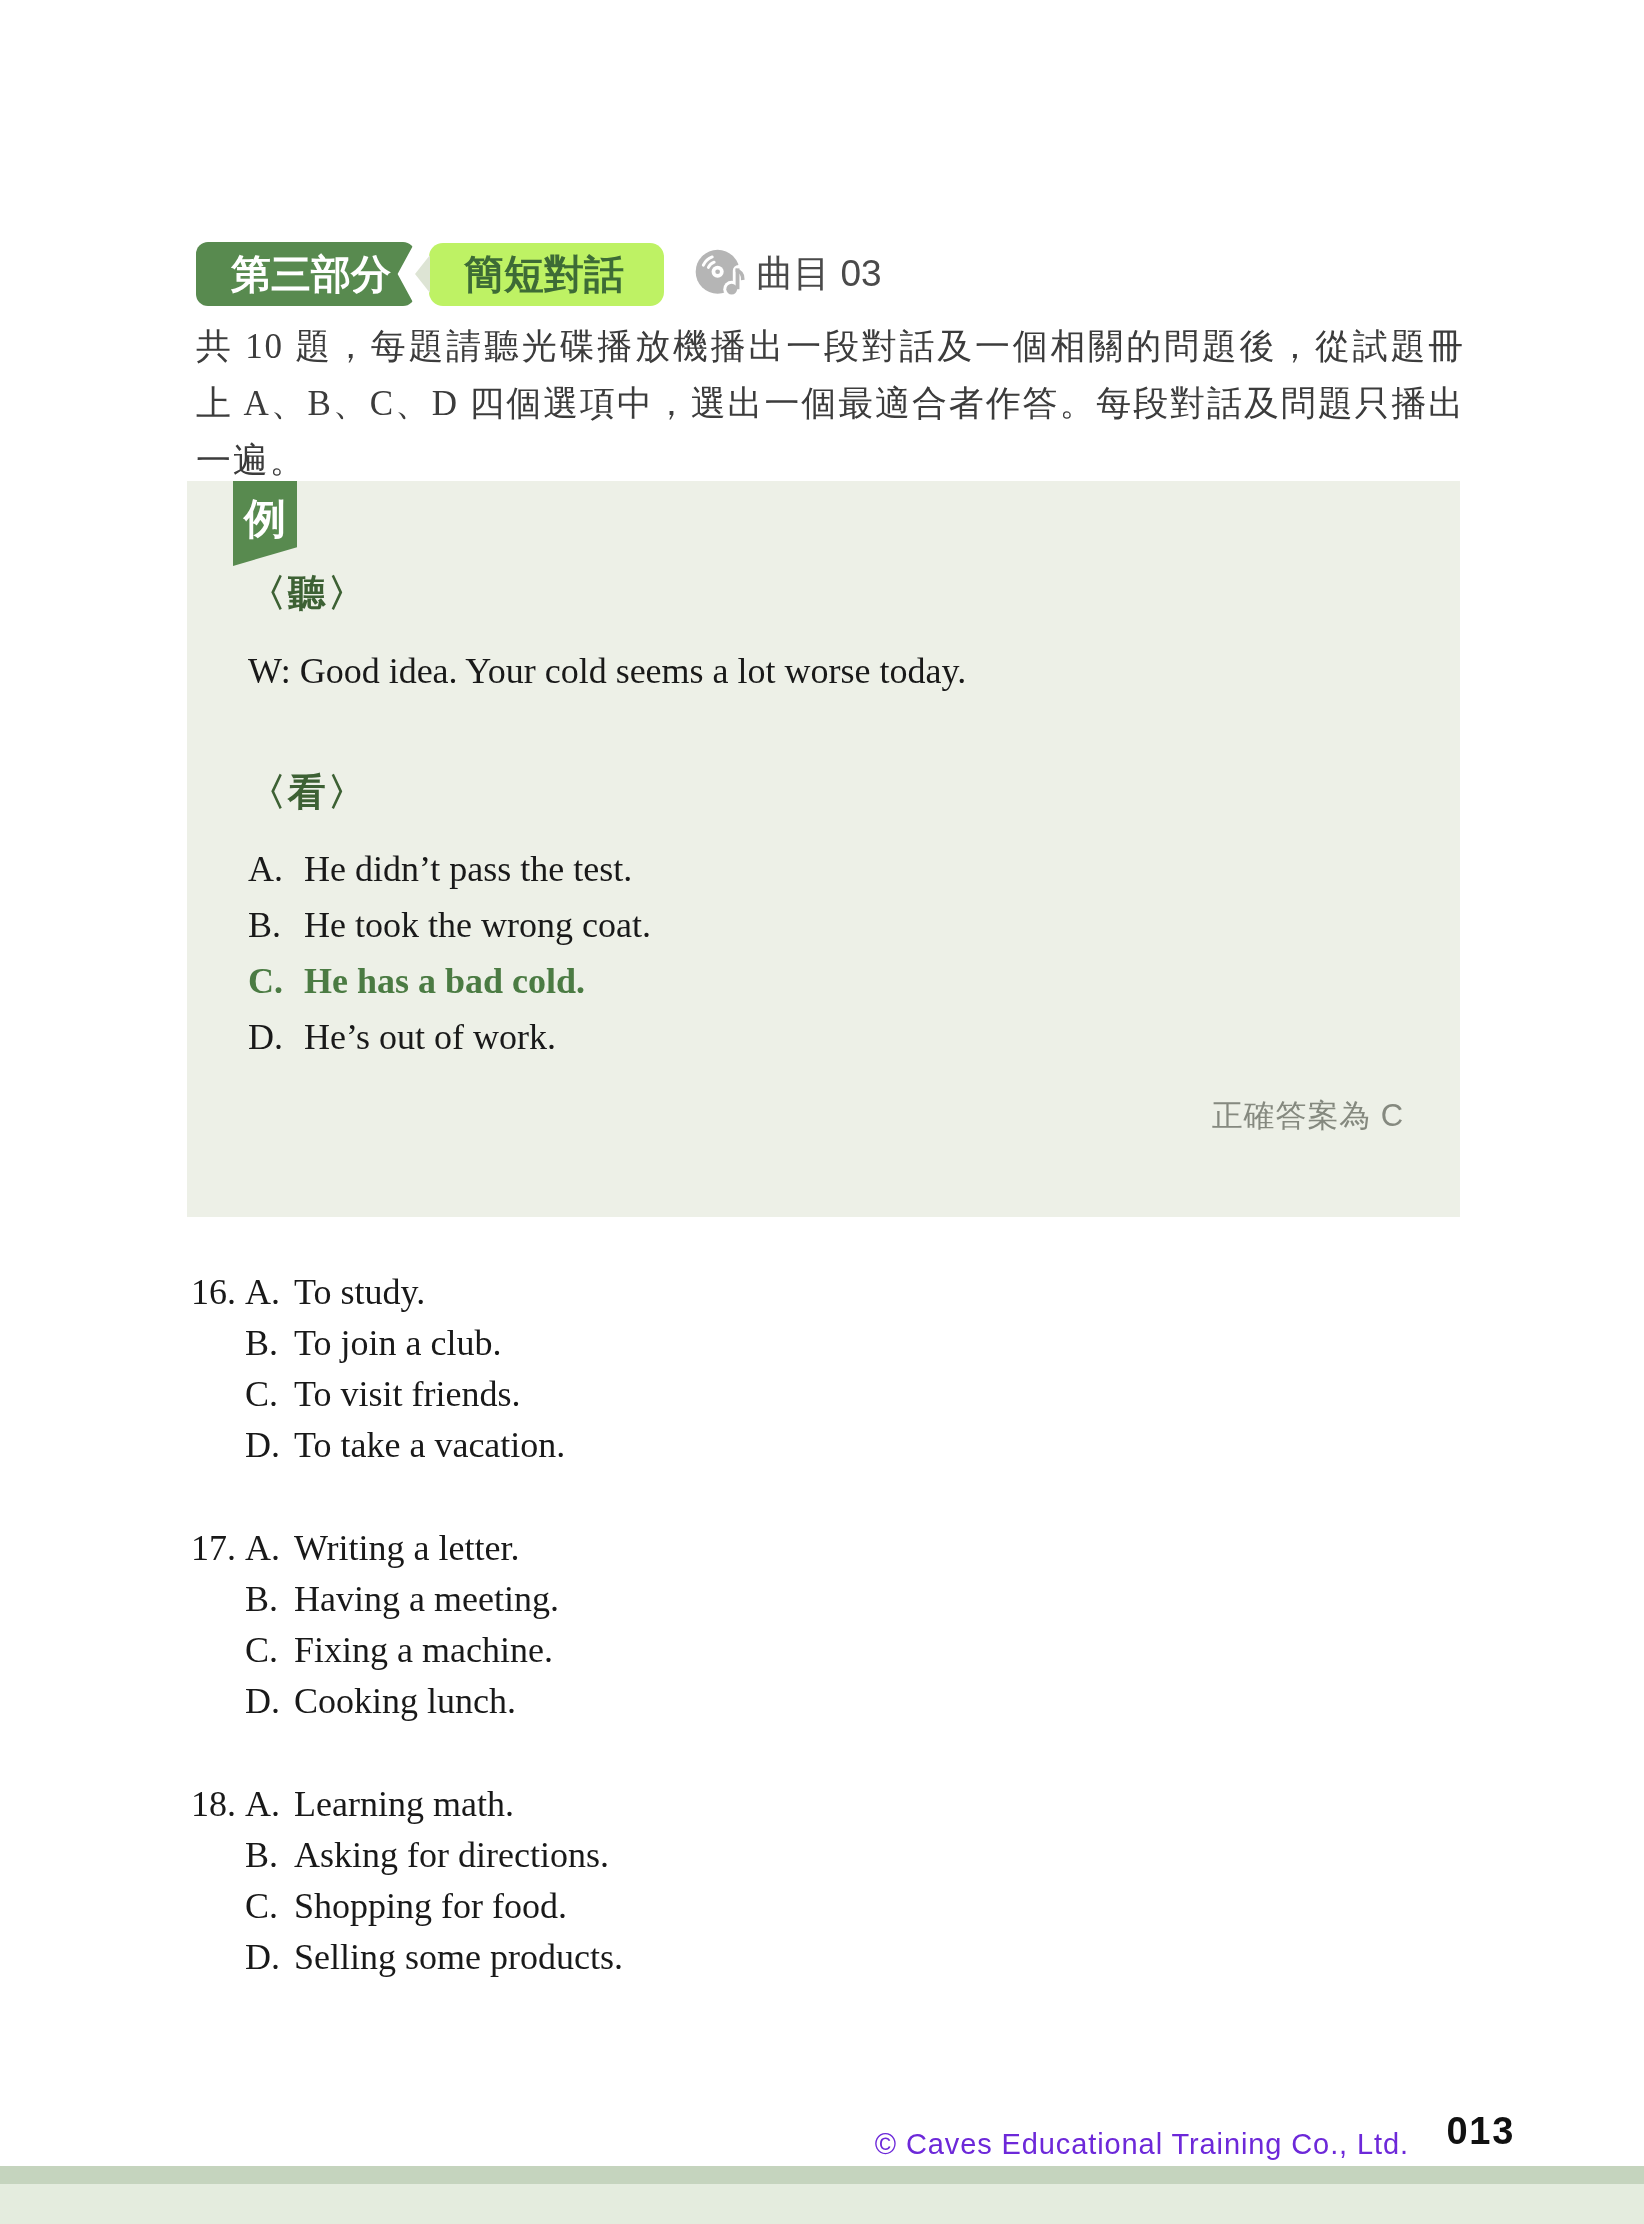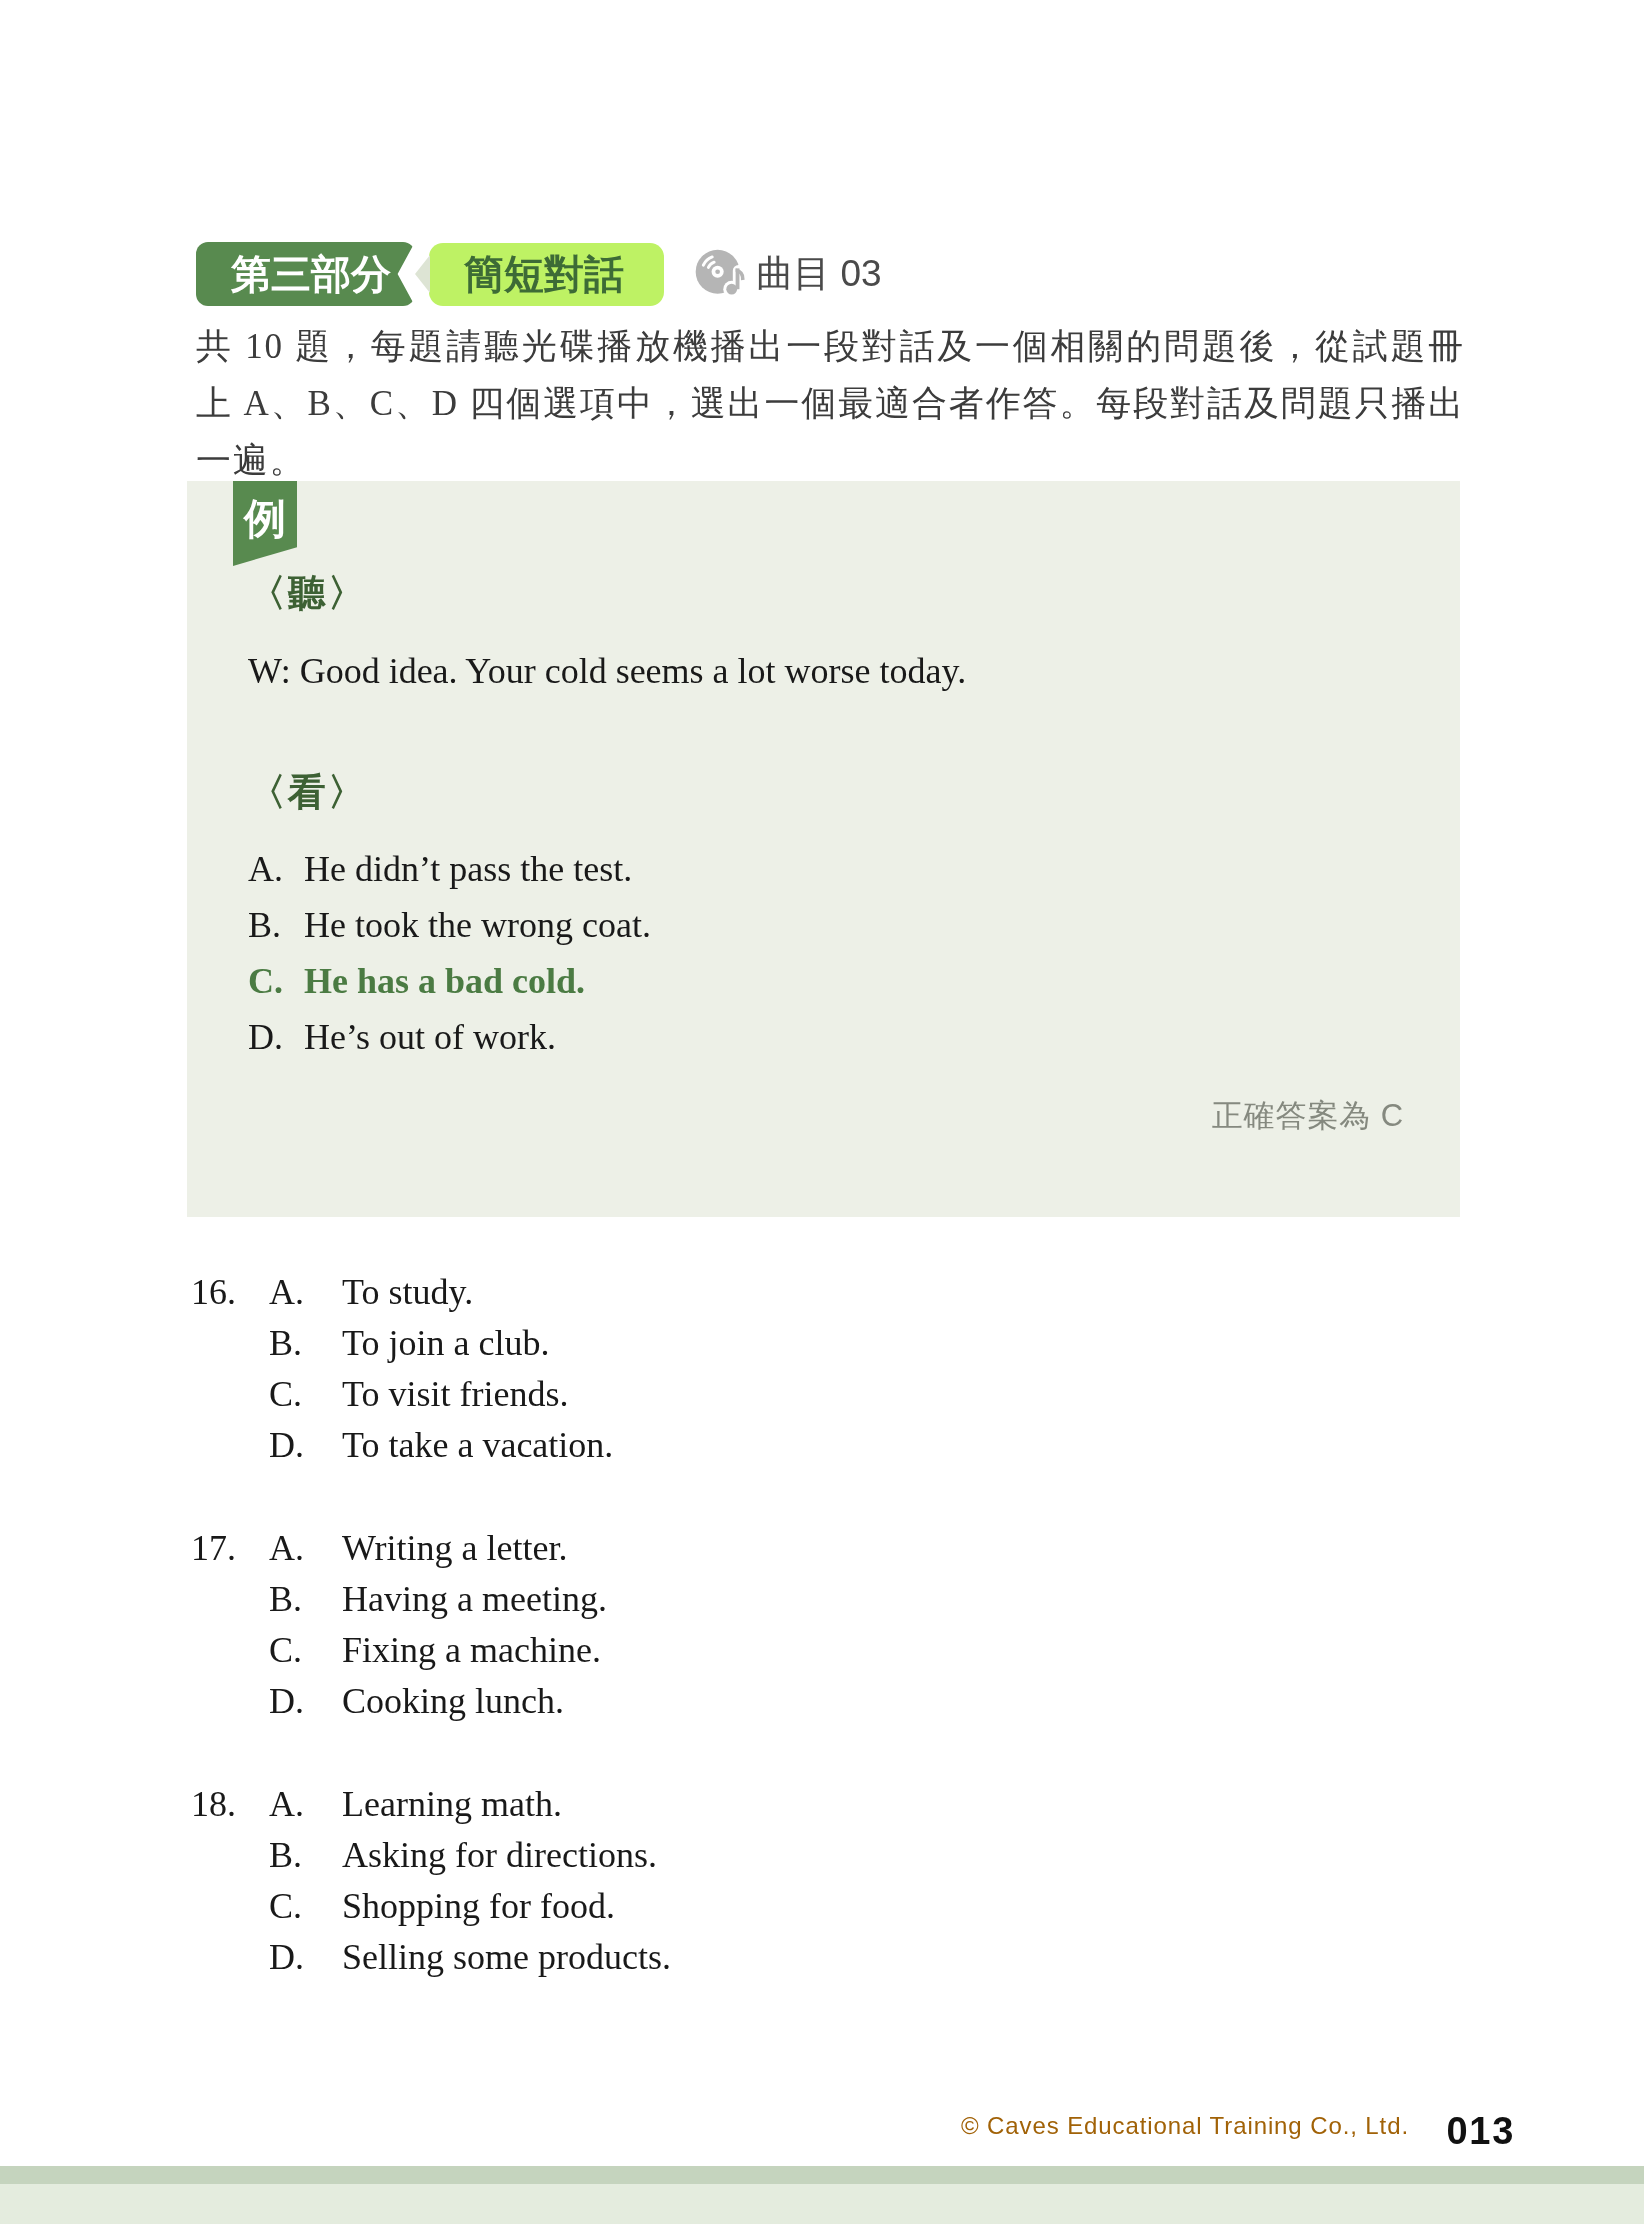--- a/index.html
+++ b/index.html
@@ -159,40 +159,39 @@
     position: absolute;
     top: 1267px;
     left: 191px;
   }
   .question-block { margin-bottom: 52px; }
   .q-row {
     display: flex;
     font-size: 36px;
     line-height: 51px;
     color: #191919;
-    gap: 24px;
   }
   .q-row .q-num { width: 54px; flex: 0 0 54px; }
   .q-row .q-letter { width: 49px; flex: 0 0 49px; }
 
   
   .footer {
     position: absolute;
     top: 2110px;
     left: 0;
     width: 1644px;
     height: 45px;
   }
   .copyright {
     position: absolute;
     right: 235px;
-    top: 2px;
-    font-family: "Liberation Sans", sans-serif;
-    font-size: 24px;
-    color: #a16207;
+    top: 18px;
+    font-family: "Liberation Sans", sans-serif;
+    font-size: 29px;
+    color: #6d28d9;
     letter-spacing: 0.9px;
   }
   .page-number {
     position: absolute;
     right: 129px;
     top: 0;
     font-family: "Liberation Sans", sans-serif;
     font-weight: bold;
     font-size: 38px;
     color: #111111;

